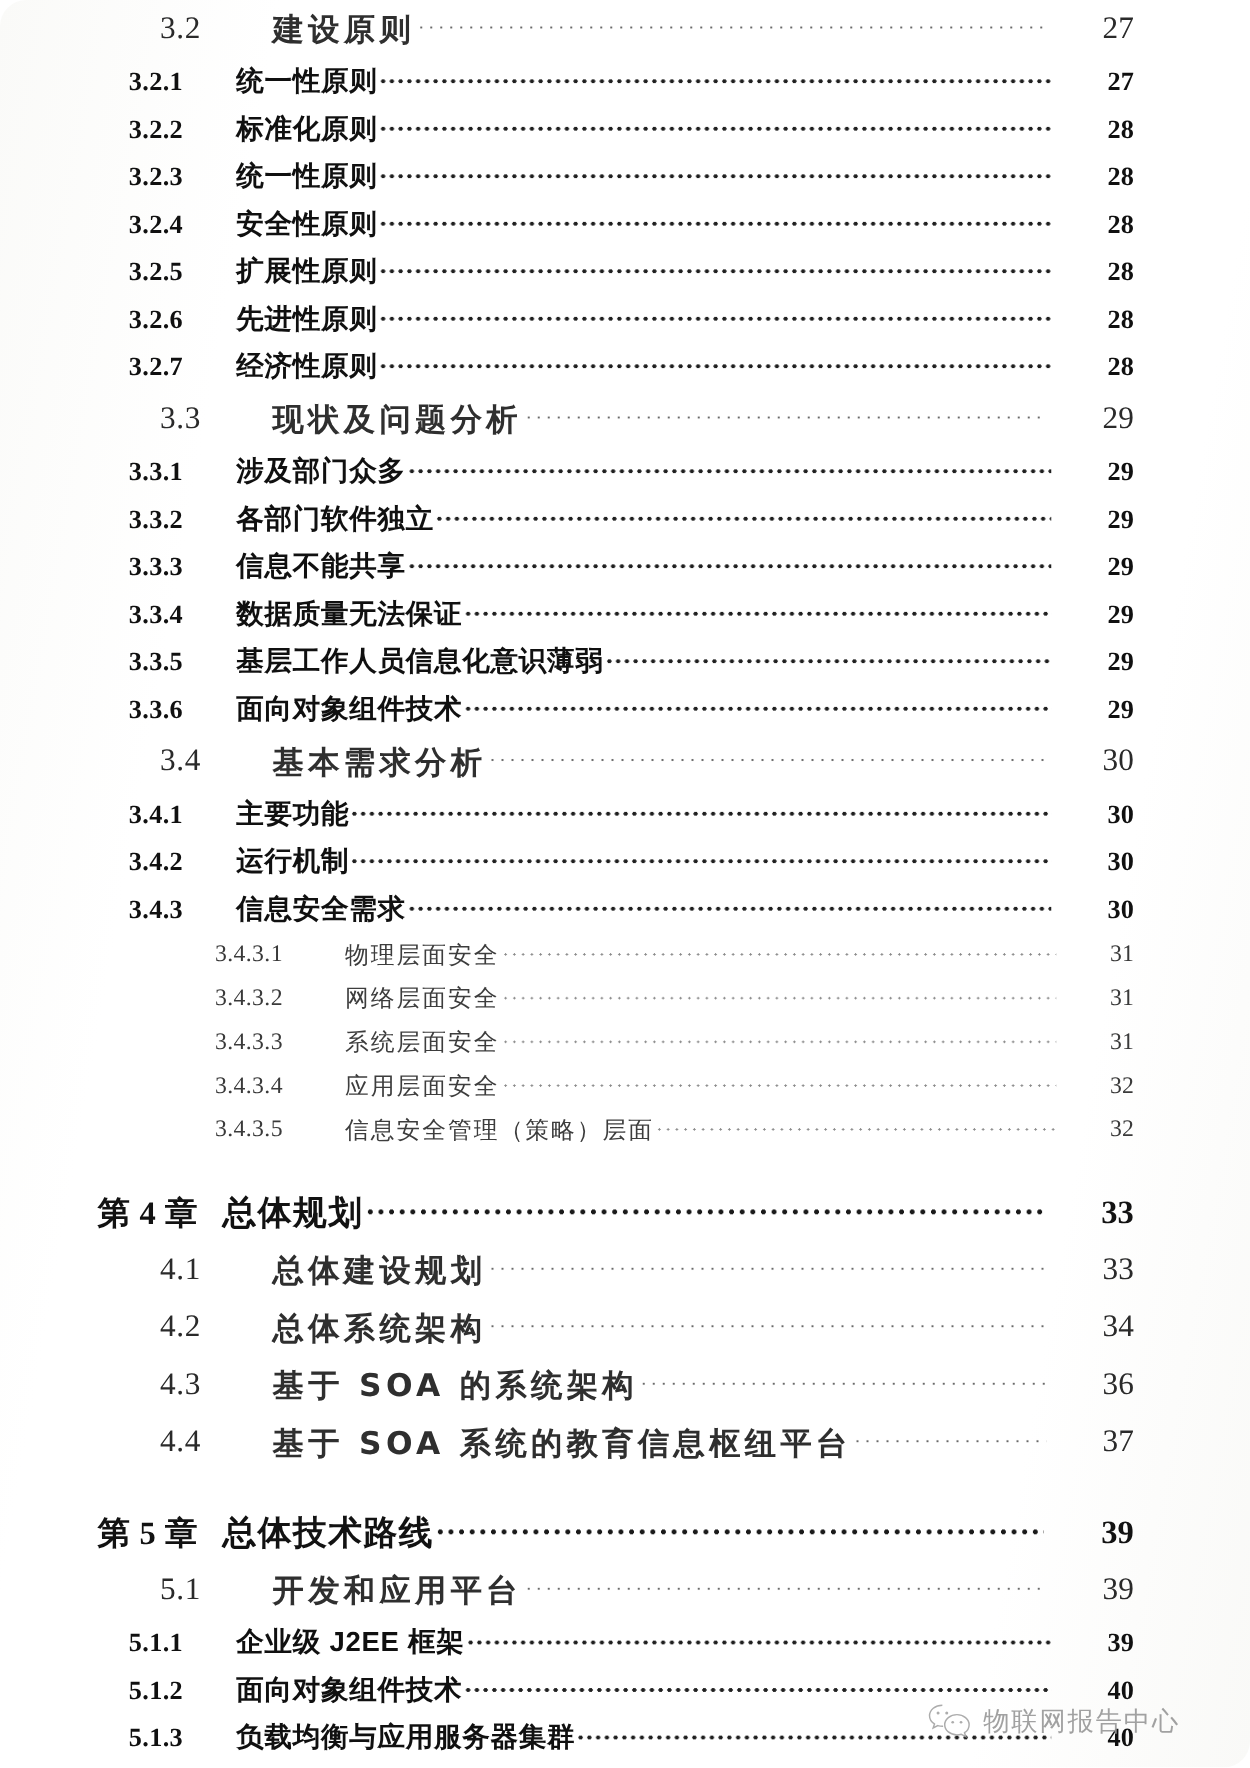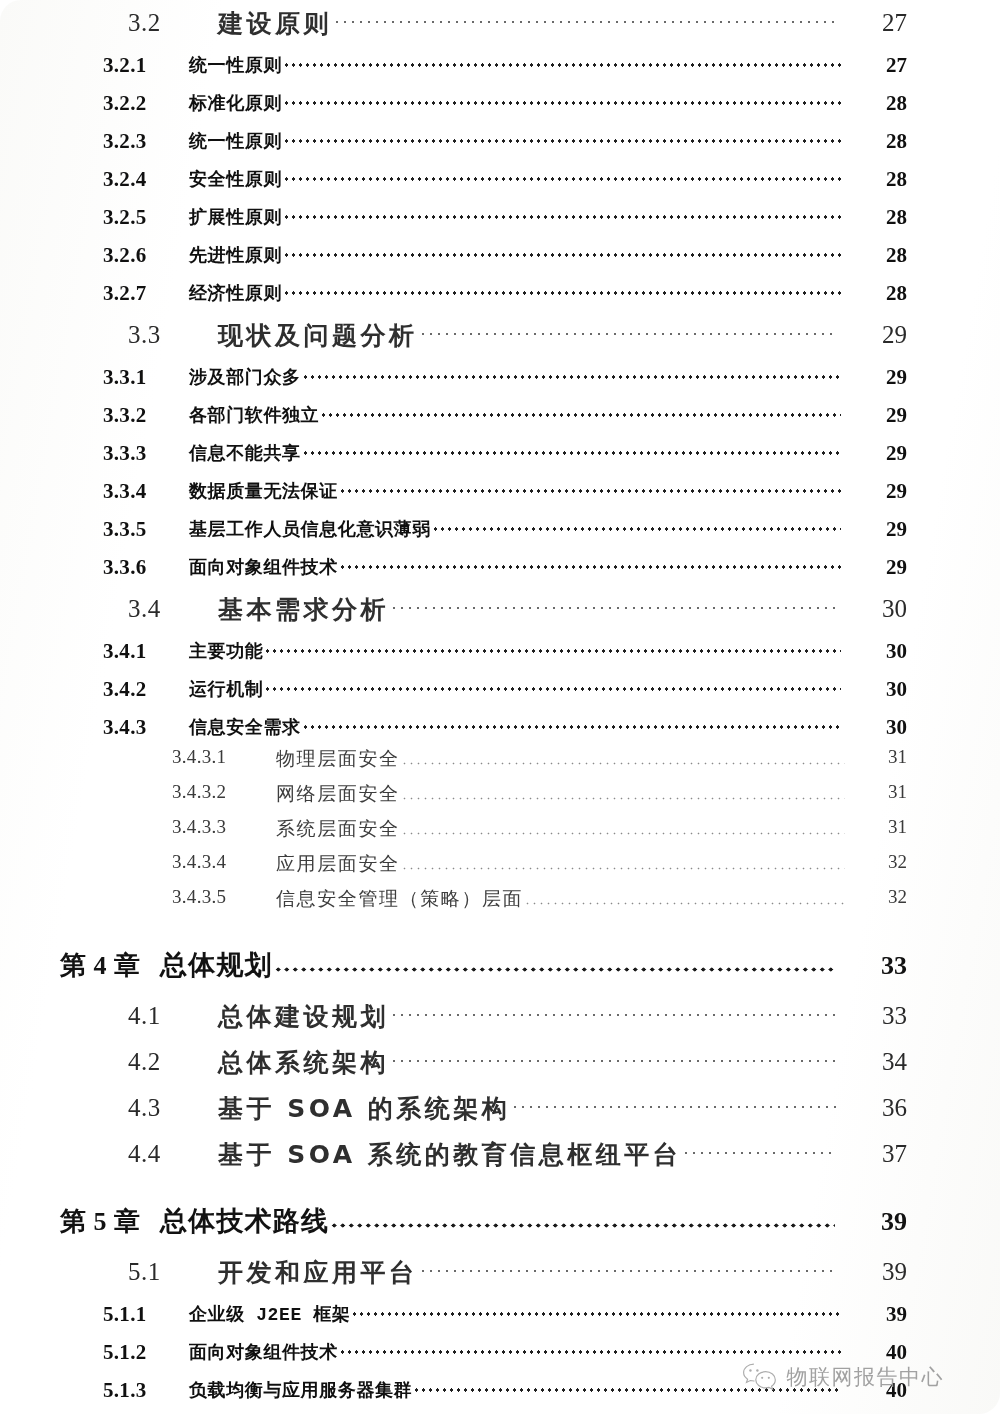--- a/index.html
+++ b/index.html
@@ -60,23 +60,24 @@
     width: 100%;
   }
   .pg {
     flex: 0 0 auto;
     text-align: right;
     margin-left: 37px;
   }
 
   
   .lv1 {
-    padding-left: 60px;
+    padding-left: 78px;
     padding-right: 93px;
     height: 46px;
+    align-items: center;
     margin-top: 8px;
   }
   .lv1 .num {
     font-size: 26px;
     font-weight: bold;
     color: #121212;
     width: 100px;
     letter-spacing: 0.5px;
   }
   .lv1 .title {
@@ -147,25 +148,25 @@
     align-items: center;
   }
   .lv3 .num {
     font-size: 21px;
     font-weight: bold;
     color: #101010;
     width: 86px;
     letter-spacing: 0.3px;
   }
   .lv3 .title {
-    font-size: 18px;
+    font-size: 22px;
     font-weight: bold;
     color: #101010;
     letter-spacing: 0.6px;
-    font-family: Liberation Mono, monospace;
+    font-family: Liberation Sans, sans-serif;
   }
   .lv3 .leader {
     align-self: center;
     height: 6px;
     margin-bottom: 1px;
     background-image: radial-gradient(circle, #1f1f1f 1.55px, transparent 1.75px);
     background-size: 7px 6px;
     background-position: 0 center;
     background-repeat: repeat-x;
   }
@@ -174,21 +175,21 @@
     font-weight: bold;
     color: #101010;
     min-width: 28px;
   }
 
   
   .lv4 {
     padding-left: 172px;
     padding-right: 93px;
     height: 35px;
-    align-items: flex-start;
+    align-items: center;
   }
   .lv4 .num {
     font-size: 19px;
     font-weight: normal;
     color: #3a3a3a;
     width: 104px;
     letter-spacing: 0.3px;
   }
   .lv4 .title {
     font-size: 19px;

